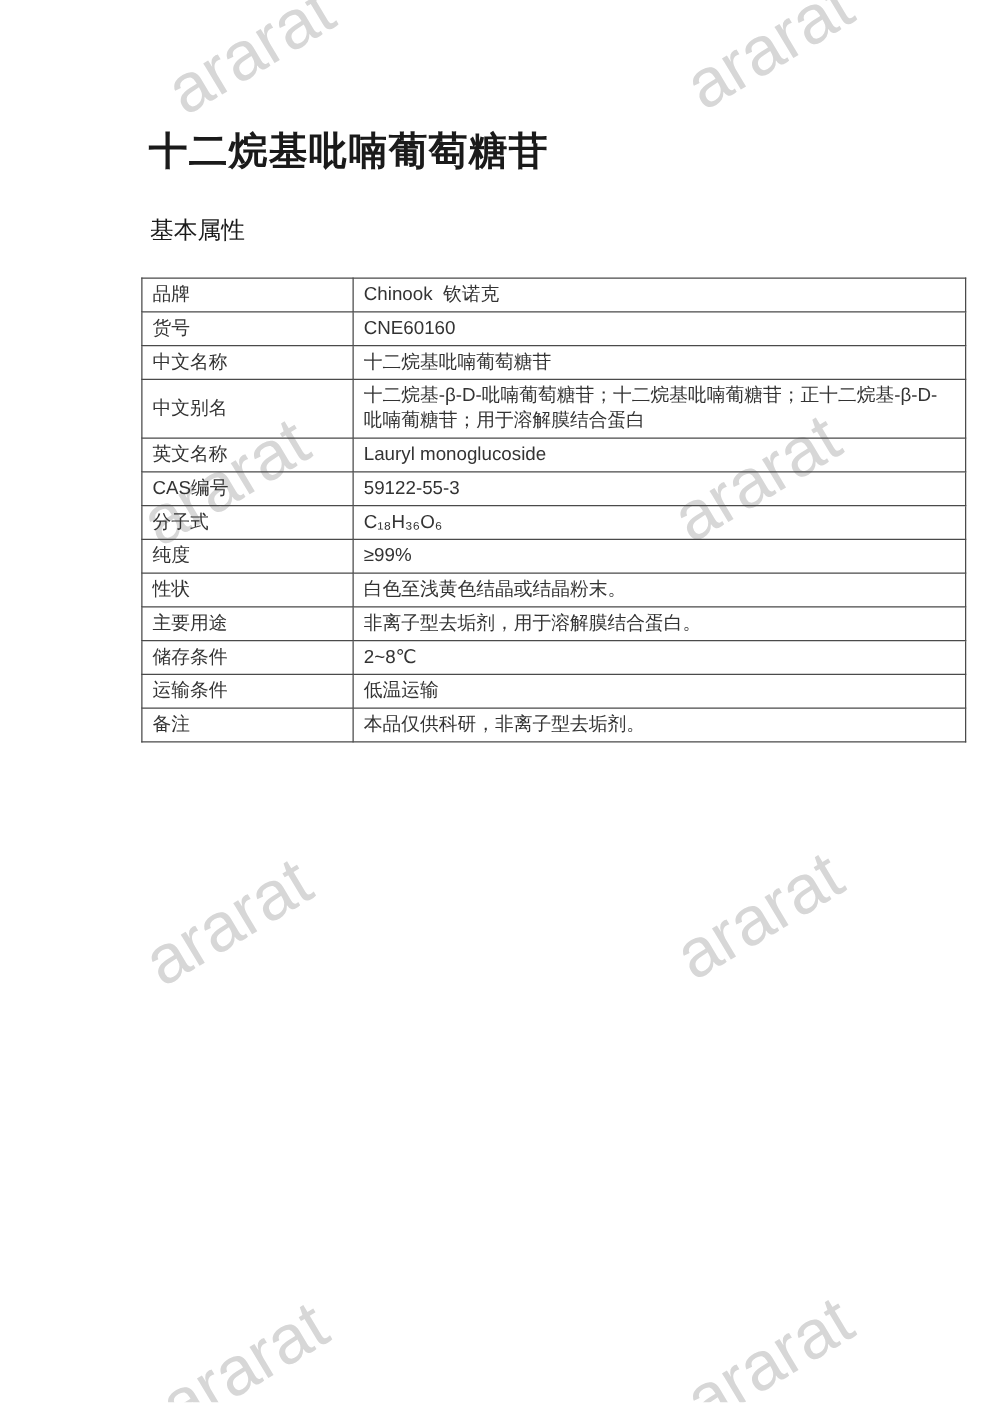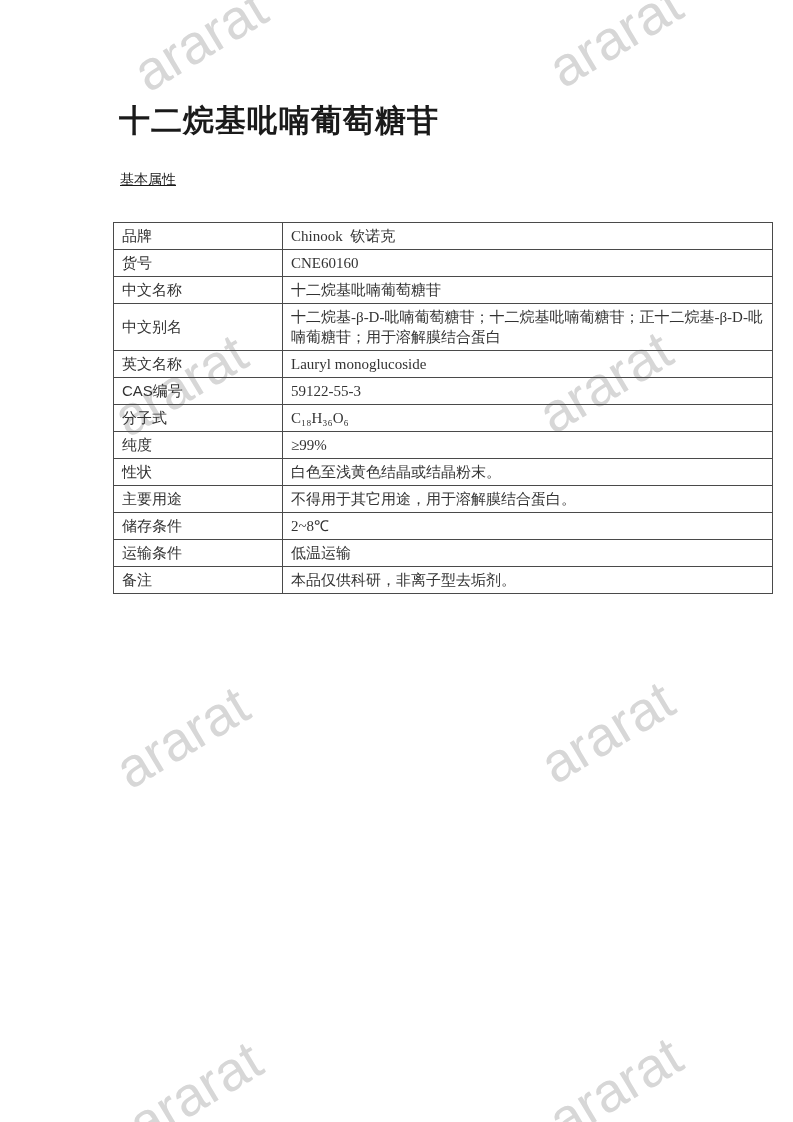--- a/index.html
+++ b/index.html
@@ -43,23 +43,22 @@
     top: 100px;
     font-size: 31px;
     font-weight: 700;
     color: #1a1a1a;
     letter-spacing: 1px;
   }
   .section-heading {
     position: absolute;
     left: 120px;
     top: 171px;
-    font-size: 14px;
+    font-size: 19px;
     color: #1a1a1a;
-    text-decoration: underline;
   }
   table.props {
     position: absolute;
     left: 113px;
     top: 222px;
     width: 660px;
     border-collapse: collapse;
     background: transparent;
     table-layout: fixed;
   }
@@ -72,21 +71,20 @@
     vertical-align: middle;
     background: transparent;
     word-break: break-word;
   }
   table.props td.label-cell {
     width: 152px;
     height: 20px;
   }
   table.props td.value-cell {
     white-space: pre-wrap;
-    font-family: Liberation Serif, serif;
   }
 </style>
 </head>
 <body>
 
 <div class="page">
 
   <div class="wm-layer">
     <div class="wm" style="left: 200px; top: 40px; color: rgb(215, 215, 215);">ararat</div>
     <div class="wm" style="left: 615px; top: 36px; color: rgb(215, 215, 215);">ararat</div>
@@ -135,21 +133,21 @@
           <tr>
             <td class="label-cell">纯度</td>
             <td class="value-cell">≥99%</td>
           </tr>
           <tr>
             <td class="label-cell">性状</td>
             <td class="value-cell">白色至浅黄色结晶或结晶粉末。</td>
           </tr>
           <tr>
             <td class="label-cell">主要用途</td>
-            <td class="value-cell">不得用于其它用途，用于溶解膜结合蛋白。</td>
+            <td class="value-cell">非离子型去垢剂，用于溶解膜结合蛋白。</td>
           </tr>
           <tr>
             <td class="label-cell">储存条件</td>
             <td class="value-cell">2~8℃</td>
           </tr>
           <tr>
             <td class="label-cell">运输条件</td>
             <td class="value-cell">低温运输</td>
           </tr>
           <tr>

